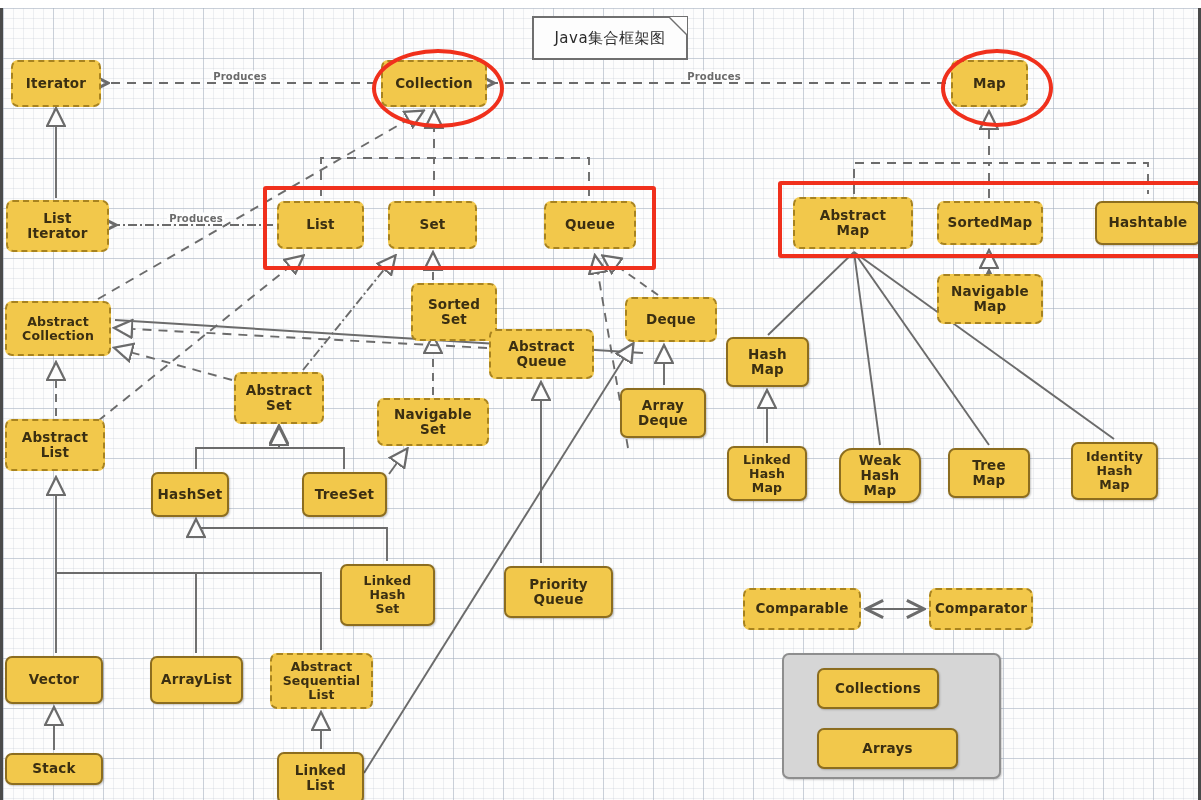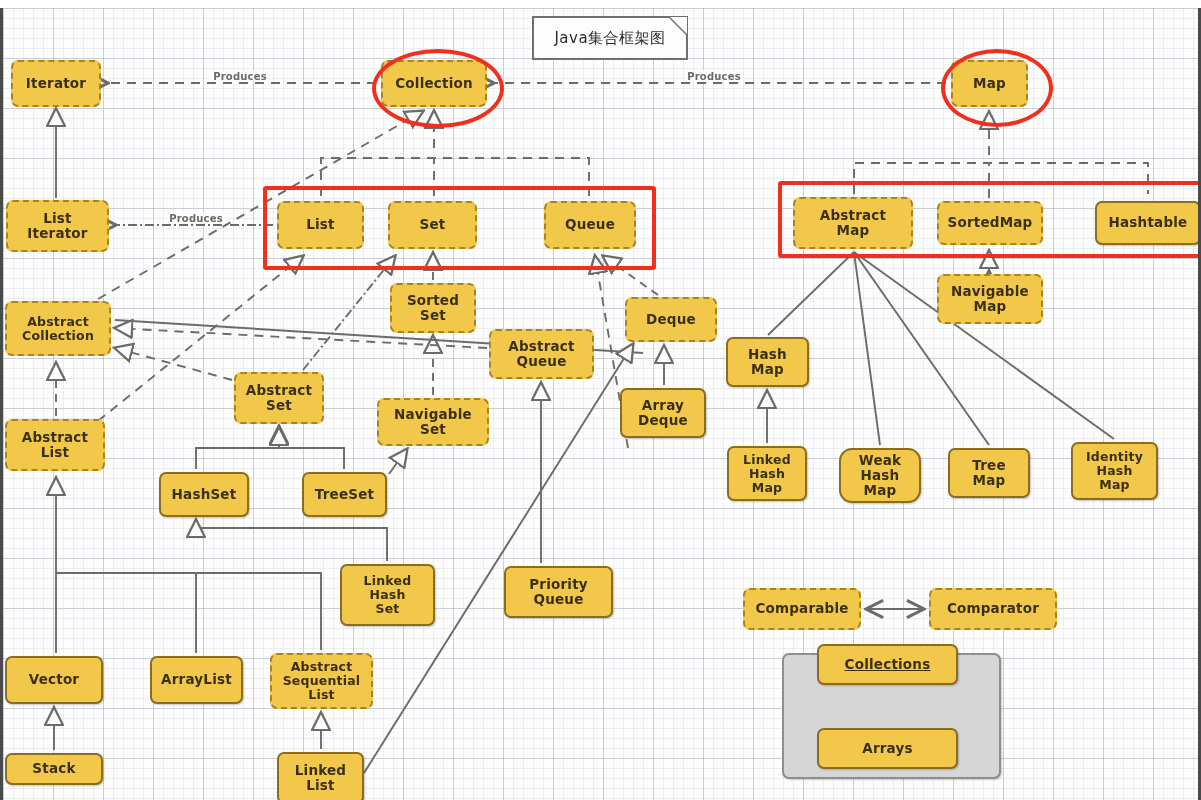--- a/index.html
+++ b/index.html
@@ -221,61 +221,61 @@
       <div class="node dashed" style="left: 385px; top: 193px; width: 89px; height: 48px;">Set</div>
       <div class="node dashed" style="left: 541px; top: 193px; width: 92px; height: 48px;">Queue</div>
       <div class="node dashed" style="left: 790px; top: 189px; width: 120px; height: 52px;">Abstract
 Map</div>
       <div class="node dashed" style="left: 934px; top: 193px; width: 106px; height: 44px;">SortedMap</div>
       <div class="node solid" style="left: 1092px; top: 193px; width: 106px; height: 44px;">Hashtable</div>
       <div class="node dashed" style="left: 934px; top: 266px; width: 106px; height: 50px;">Navigable
 Map</div>
       <div class="node dashed sm" style="left: 2px; top: 293px; width: 106px; height: 55px;">Abstract
 Collection</div>
-      <div class="node dashed" style="left: 387px; top: 275px; width: 86px; height: 50px;">Sorted
+      <div class="node dashed" style="left: 408px; top: 275px; width: 86px; height: 58px;">Sorted
 Set</div>
       <div class="node dashed" style="left: 486px; top: 321px; width: 105px; height: 50px;">Abstract
 Queue</div>
       <div class="node dashed" style="left: 622px; top: 289px; width: 92px; height: 45px;">Deque</div>
       <div class="node solid" style="left: 723px; top: 329px; width: 83px; height: 50px;">Hash
 Map</div>
       <div class="node dashed" style="left: 231px; top: 364px; width: 90px; height: 52px;">Abstract
 Set</div>
       <div class="node dashed" style="left: 374px; top: 390px; width: 112px; height: 48px;">Navigable
 Set</div>
       <div class="node solid" style="left: 617px; top: 380px; width: 86px; height: 50px;">Array
 Deque</div>
       <div class="node dashed" style="left: 2px; top: 411px; width: 100px; height: 52px;">Abstract
 List</div>
-      <div class="node solid" style="left: 156px; top: 464px; width: 90px; height: 45px;">HashSet</div>
+      <div class="node solid" style="left: 148px; top: 464px; width: 78px; height: 45px;">HashSet</div>
       <div class="node solid" style="left: 299px; top: 464px; width: 85px; height: 45px; text-align: center;">TreeSet</div>
       <div class="node solid sm" style="left: 724px; top: 438px; width: 80px; height: 55px;">Linked
 Hash
 Map</div>
       <div class="node solid" style="left: 836px; top: 440px; width: 82px; height: 55px; border-radius: 13px;">Weak
 Hash
 Map</div>
       <div class="node solid" style="left: 945px; top: 440px; width: 82px; height: 50px;">Tree
 Map</div>
       <div class="node solid sm" style="left: 1068px; top: 434px; width: 87px; height: 58px;">Identity
 Hash
 Map</div>
       <div class="node solid sm" style="left: 337px; top: 556px; width: 95px; height: 62px;">Linked
 Hash
 Set</div>
       <div class="node solid" style="left: 501px; top: 558px; width: 109px; height: 52px;">Priority
 Queue</div>
       <div class="node dashed" style="left: 740px; top: 580px; width: 118px; height: 42px;">Comparable</div>
-      <div class="node dashed" style="left: 926px; top: 580px; width: 128px; height: 42px;">Comparator</div>
+      <div class="node dashed" style="left: 926px; top: 580px; width: 104px; height: 42px;">Comparator</div>
       <div class="node solid" style="left: 2px; top: 648px; width: 98px; height: 48px; text-align: center;">Vector</div>
       <div class="node solid" style="left: 147px; top: 648px; width: 93px; height: 48px;">ArrayList</div>
       <div class="node dashed sm" style="left: 267px; top: 645px; width: 103px; height: 56px;">Abstract
 Sequential
 List</div>
-      <div class="node solid" style="left: 814px; top: 636px; width: 141px; height: 41px; text-decoration: underline;">Collections</div>
+      <div class="node solid" style="left: 814px; top: 660px; width: 122px; height: 41px;">Collections</div>
       <div class="node solid" style="left: 814px; top: 720px; width: 141px; height: 41px;">Arrays</div>
       <div class="node solid" style="left: 2px; top: 745px; width: 98px; height: 32px;">Stack</div>
       <div class="node solid" style="left: 274px; top: 744px; width: 87px; height: 52px;">Linked
 List</div>
     </div>
 
   <div id="highlight-layer">
       <div class="hl-ellipse" style="left: 369px; top: 41px; width: 124px; height: 71px;"></div>
       <div class="hl-ellipse" style="left: 938px; top: 41px; width: 104px; height: 70px;"></div>
       <div class="hl-rect" style="left: 260px; top: 178px; width: 385px; height: 76px;"></div>

